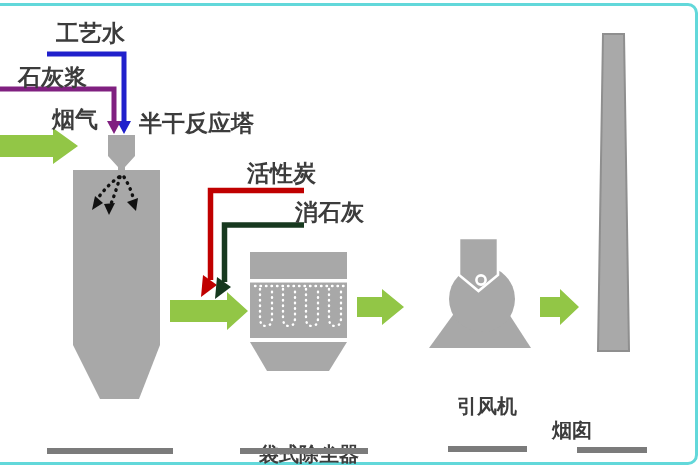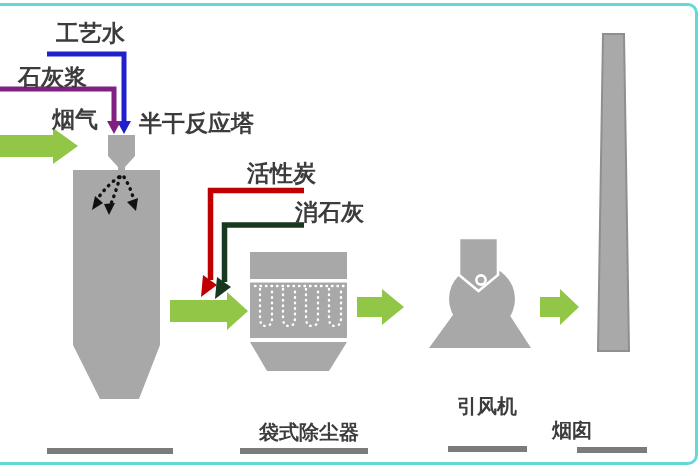--- a/index.html
+++ b/index.html
@@ -17,21 +17,21 @@
     font-size:23px;line-height:1;
   }
   .lbl-process-water{left:56px;top:21px;}
   .lbl-lime-slurry{left:18px;top:65px;}
   .lbl-flue-gas{left:8px;top:107px;margin-left:44px;}
   .lbl-rotary-atomizer{left:139px;top:111px;}
   .lbl-activated-carbon{left:247px;top:161px;}
   .lbl-slaked-lime{left:247px;top:200px;margin-left:48px;}
   .lbl-bottom{font-size:20px;}
   .lbl-tower{left:64px;top:419px;}
-  .lbl-bagfilter{left:259px;top:422px;}
+  .lbl-bagfilter{left:259px;top:444px;}
   .lbl-fan{left:457px;top:396px;}
   .lbl-chimney{left:552px;top:420px;}
   .underbar{position:absolute;height:6px;background:#7b7b7b;}
   .bar-tower{left:47px;top:448px;width:126px;}
   .bar-bagfilter{left:240px;top:448px;width:128px;}
   .bar-fan{left:448px;top:446px;width:79px;}
   .bar-chimney{left:577px;top:447px;width:70px;}
 </style>
 </head>
 <body>

